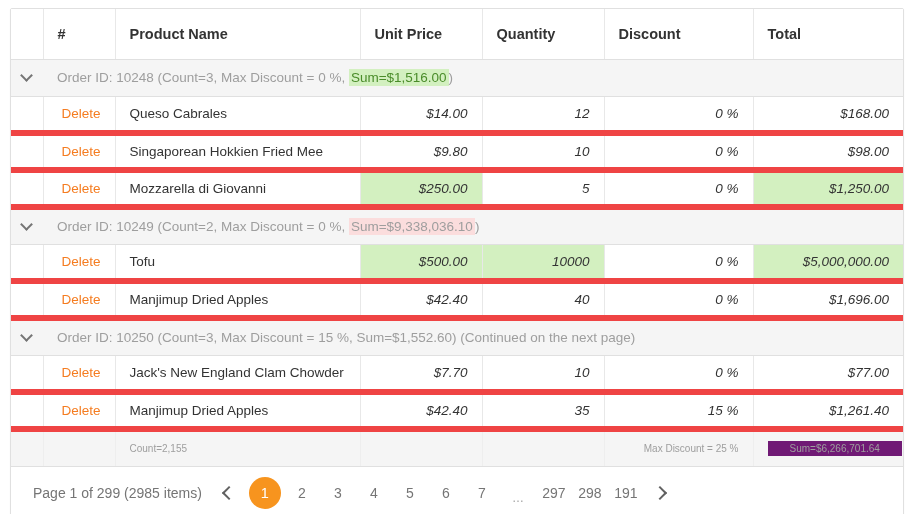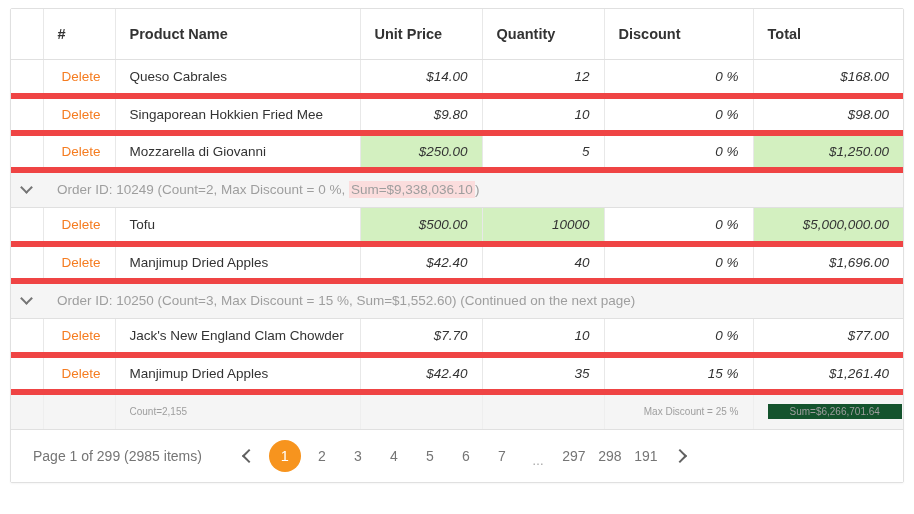--- a/index.html
+++ b/index.html
@@ -128,34 +128,34 @@
     border-right: 1px solid #eeeeee;
     color: #9e9e9e;
     font-size: 10px;
     padding: 0 14px;
     vertical-align: middle;
     box-sizing: border-box;
     white-space: nowrap;
     overflow: hidden;
   }
   tr.footer-row td.last { border-right: none; }
-  .foot-sum { background: #14532d; padding: 2px 22px; color: #9e9e9e; }
+  .foot-sum { background: #701a75; padding: 2px 22px; color: #9e9e9e; }
 
   .pager {
     height: 52px;
     display: flex;
     align-items: center;
     background: #ffffff;
     padding-left: 22px;
     box-sizing: border-box;
   }
   .pager-info {
     font-size: 14px;
     color: #757575;
-    margin-right: 28px;
+    margin-right: 8px;
     white-space: nowrap;
   }
   .pg-btn {
     width: 30px; height: 30px;
     display: inline-flex;
     align-items: center;
     justify-content: center;
     font-size: 14px;
     color: #757575;
     cursor: pointer;
@@ -209,20 +209,28 @@
           <th>#</th>
           <th>Product Name</th>
           <th>Unit Price</th>
           <th>Quantity</th>
           <th>Discount</th>
           <th class="last">Total</th>
         </tr>
       </thead>
       <tbody>
 
+        <tr class="group-row">
+          <td class="expand-cell">
+            <span class="chev"></span>
+          </td>
+          <td colspan="6">
+            <span class="group-text"><span>Order ID: 10248 (Count=3, Max Discount = 0 %, </span><span class="hl-green">Sum=$1,516.00</span><span>)</span></span>
+          </td>
+        </tr>
 
         <tr class="data-row">
           <td class="cell-expand"></td>
           <td class="right"><span class="del-link">Delete</span></td>
           <td class="left">Queso Cabrales</td>
           <td class="num-cell">$14.00</td>
           <td class="num-cell">12</td>
           <td class="num-cell">0 %</td>
           <td class="num-cell last">$168.00</td>
         </tr>

